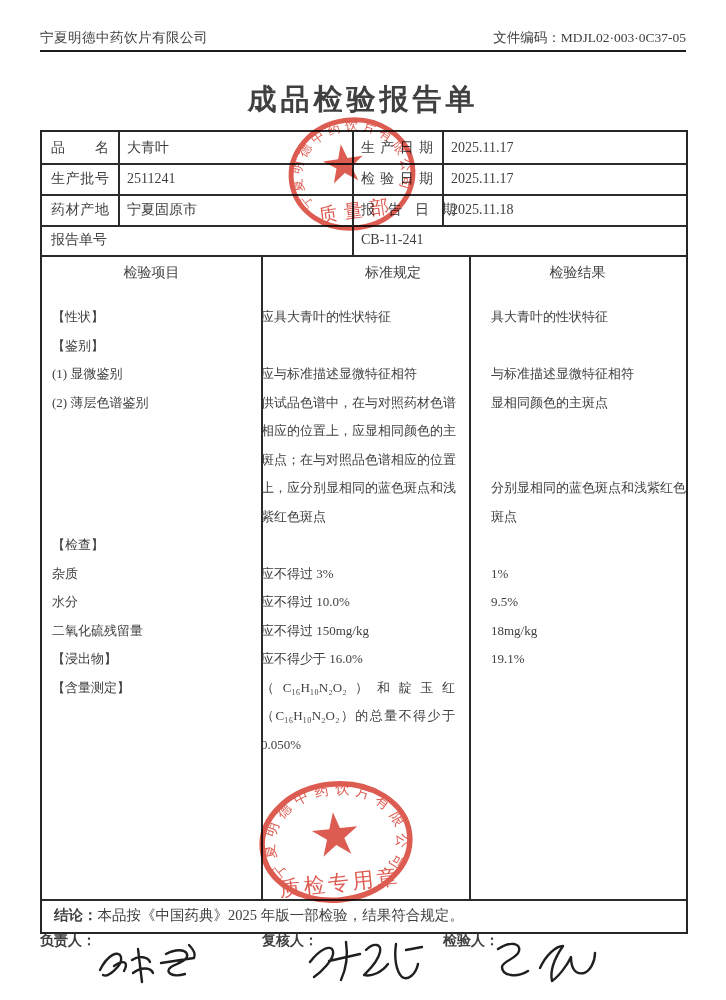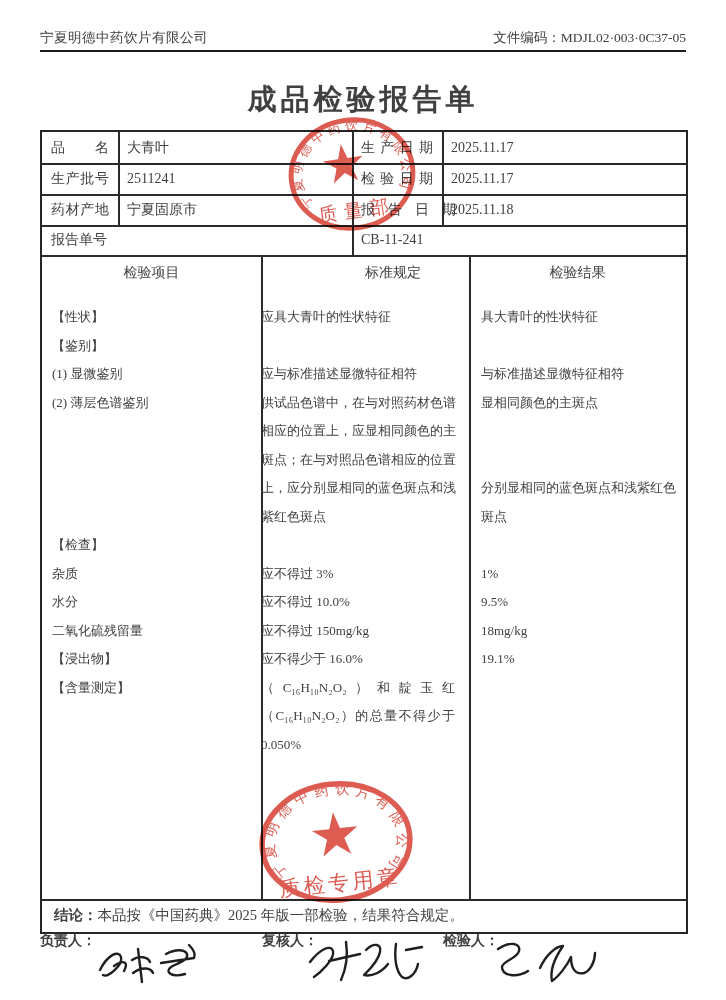--- a/index.html
+++ b/index.html
@@ -18,21 +18,21 @@
     border:2px solid #262626;box-sizing:content-box;}
   .gl{position:absolute;background:#2b2b2b;}
   .cell{position:absolute;font-size:14px;overflow:hidden;white-space:nowrap;}
   .jlabel{text-align:justify;text-align-last:justify;padding:0 9px;box-sizing:border-box;}
   .vcell{padding-left:9px;box-sizing:border-box;}
   .colhead{position:absolute;top:123px;height:36px;line-height:36px;text-align:center;font-size:14px;}
   .bodycol{position:absolute;top:159px;height:608px;padding-top:12px;box-sizing:border-box;}
   .line{height:28.5px;line-height:28.5px;font-size:13px;white-space:nowrap;}
   .col1{left:0;width:219px;padding-left:10px;}
   .col2{left:219px;width:208px;padding-right:4px;}
-  .col3{left:427px;width:217px;padding-left:12px;}
+  .col3{left:427px;width:217px;padding-left:22px;}
   .col2 .line:nth-child(14),.col2 .line:nth-child(15),.col2 .line:nth-child(16){
     text-align:justify;text-align-last:justify;white-space:normal;padding-right:10px;}
   .concl{position:absolute;left:0;top:767px;width:644px;height:33px;line-height:33px;
     padding-left:12px;box-sizing:border-box;font-size:14.5px;white-space:nowrap;}
   .concl b{font-weight:bold;}
   
   .sig-label{position:absolute;font-size:14px;font-weight:600;}
   .sig{position:absolute;}
   .sig path{stroke:#1f1f1f;stroke-width:2.4;fill:none;stroke-linecap:round;stroke-linejoin:round;}
   

